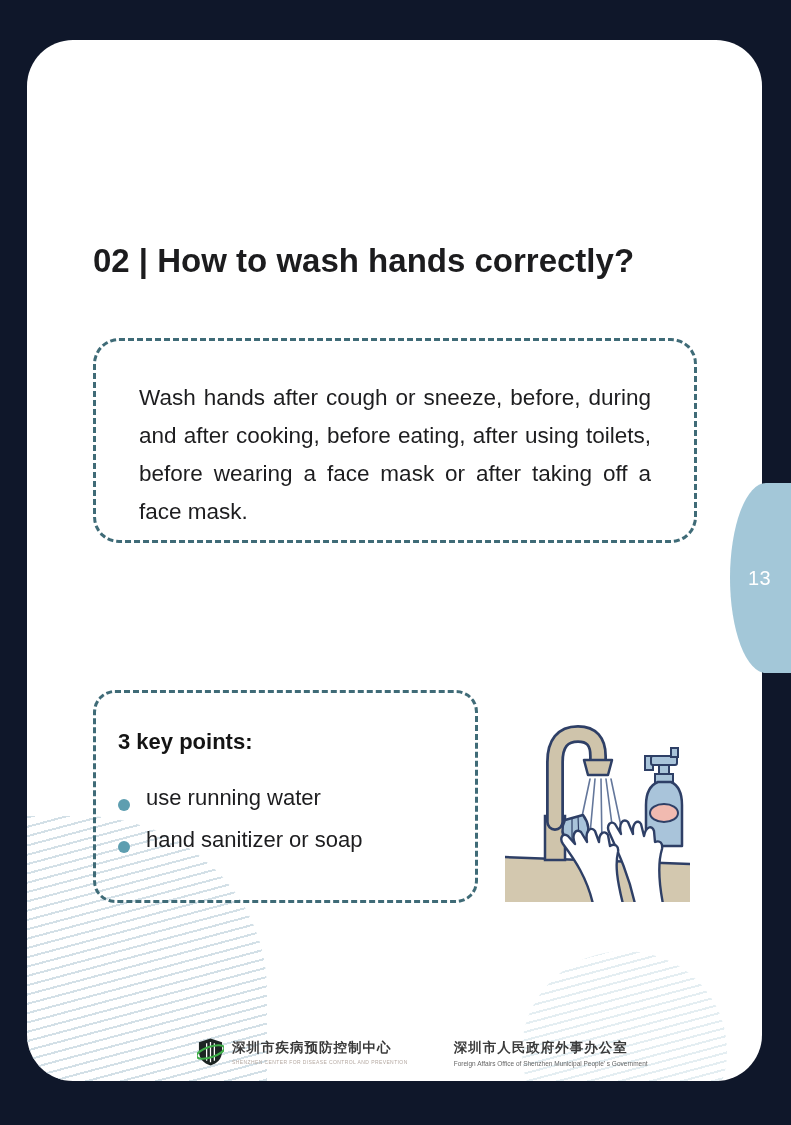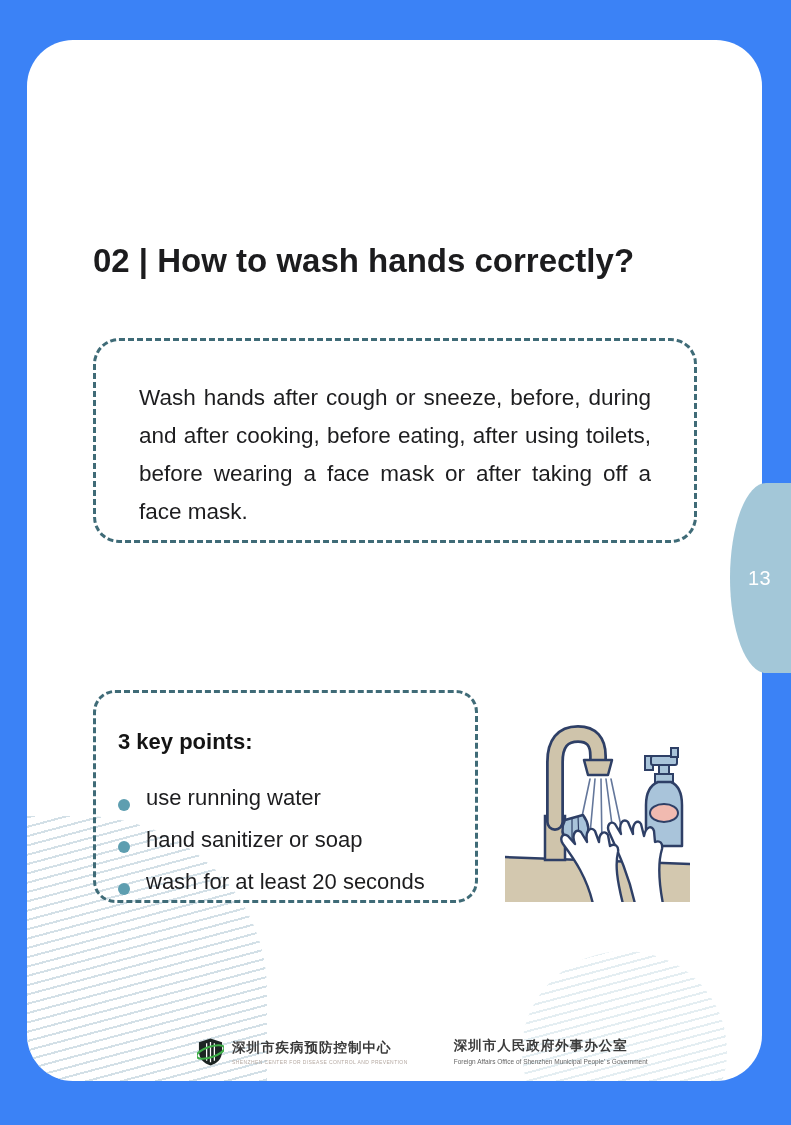--- a/index.html
+++ b/index.html
@@ -1,18 +1,18 @@
 <!DOCTYPE html>
 <html><head>
 <meta charset="utf-8">
 <style>
   html,body { margin:0; padding:0; }
   .page {
     position:relative; width:791px; height:1125px;
-    background:#3b82f6; overflow:hidden;
+    background:#0f172a; overflow:hidden;
     font-family:"Liberation Sans", sans-serif;
   }
   .card {
     position:absolute; left:27px; top:40px; width:735px; height:1041px;
     background:#ffffff; border-radius:46px; overflow:hidden;
   }
   
   .hatch-1 {
     position:absolute; left:-25px; bottom:-35px; width:265px; height:300px;
     border-radius:0 70% 0 0 / 0 58% 0 0;
@@ -46,21 +46,21 @@
   .illustration { position:absolute; left:478px; top:670px; width:185px; height:192px; }
   .page-tab {
     position:absolute; right:0; top:483px; width:61px; height:190px;
     background:#a3c7d8;
     border-radius:36px 0 0 36px / 95px 0 0 95px;
     display:flex; align-items:center; box-sizing:border-box; padding-left:18px;
     color:#ffffff; font-size:20px; letter-spacing:0.5px;
   }
   .footer {
     position:absolute; left:170px; top:997px;
-    display:flex; align-items:flex-start; gap:46px;
+    display:flex; align-items:flex-end; gap:46px;
   }
   .footer-org { display:flex; align-items:center; gap:8px; }
   .org-col { display:flex; flex-direction:column; }
   .org-zh { font-size:13.5px; font-weight:700; color:#3a3a3a; letter-spacing:1px; white-space:nowrap; }
   .org-en-cdc { font-size:5px; color:#b5a9a2; letter-spacing:0.4px; margin-top:2px; white-space:nowrap; }
   .org-en-fao { font-size:6.5px; color:#666666; margin-top:3px; white-space:nowrap; }
 </style>
 </head>
 <body>
 
@@ -79,24 +79,20 @@
 
     <div class="keypoints-box">
       <p class="kp-heading">3 key points:</p>
       <div class="kp-item">
         <span class="kp-bullet"></span>
         <span>use running water</span>
       </div>
       <div class="kp-item">
         <span class="kp-bullet"></span>
         <span>hand sanitizer or soap</span>
-      </div>
-      <div class="kp-item">
-        <span class="kp-bullet"></span>
-        <span>wash for at least 20 seconds</span>
       </div>
     </div>
 
     <svg class="illustration" viewBox="0 0 185 192">
 
       <path d="M-2 147 L187 154 L187 194 L-2 194 Z" fill="#d3c8af" stroke="#2e3f66" stroke-width="2.5"></path>
 
       <rect x="40" y="106" width="20" height="44" fill="#cfc4ab" stroke="#2e3f66" stroke-width="2.5"></rect>
 
       <path d="M50 112 L50 52 Q50 24 73 24 Q93 24 93 46 L93 50" fill="none" stroke="#2e3f66" stroke-width="18" stroke-linecap="round"></path>

